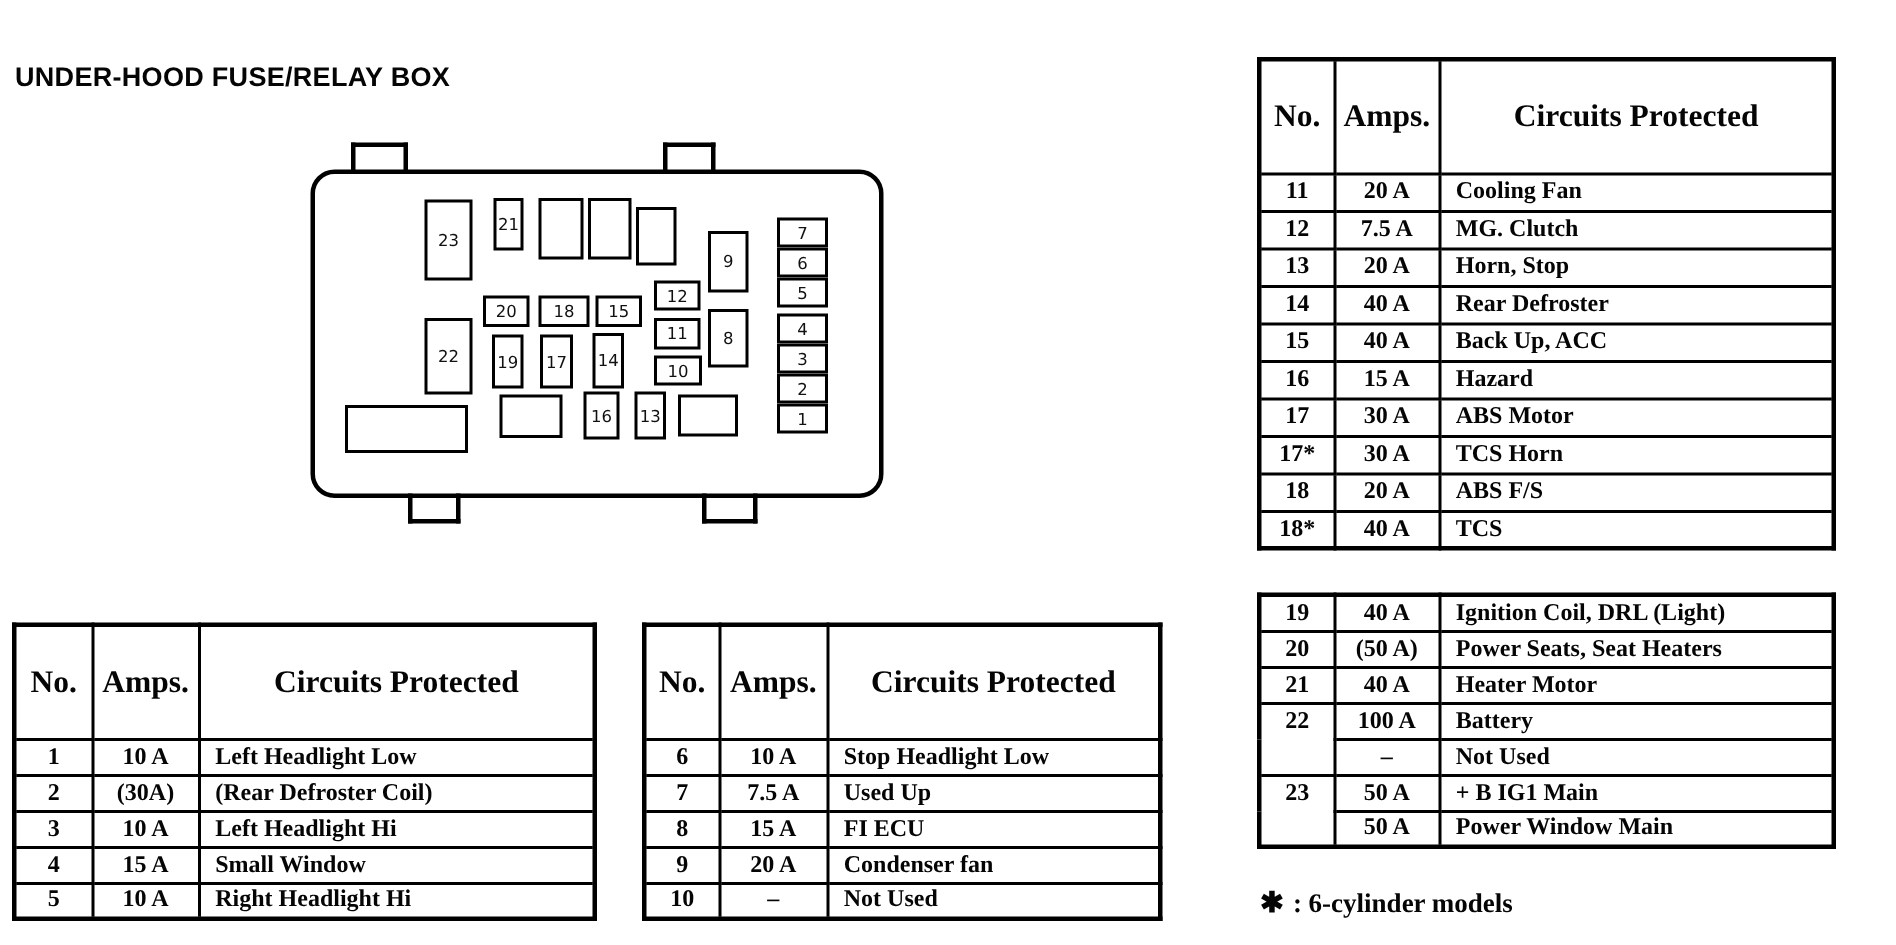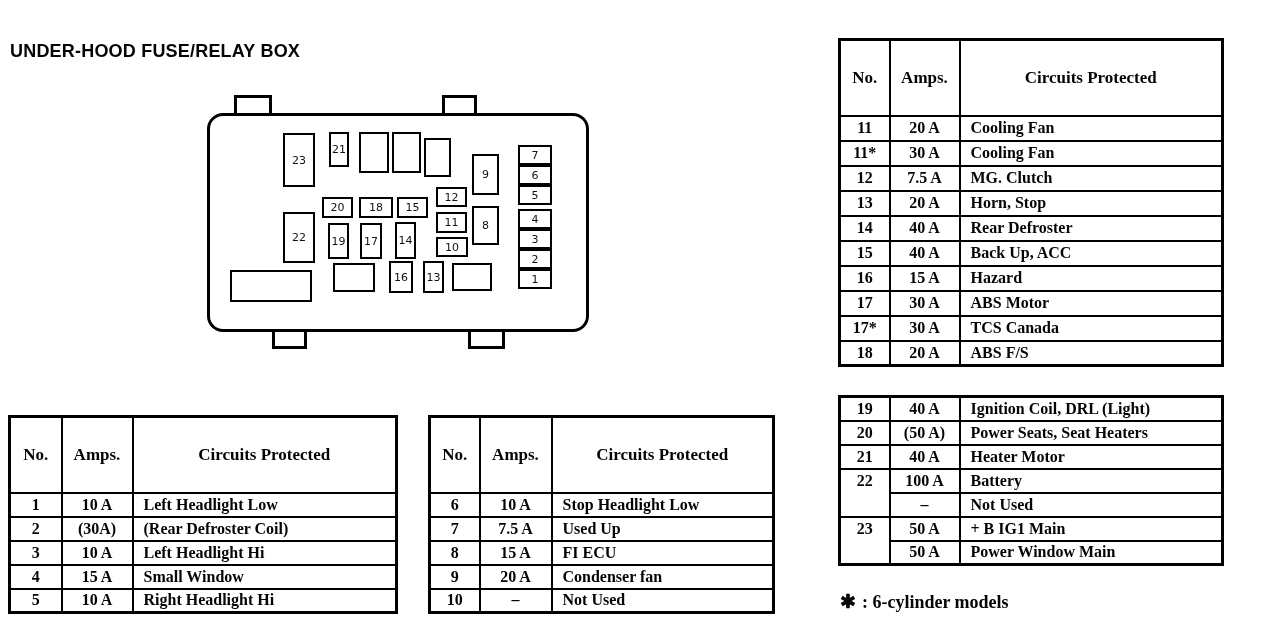--- a/index.html
+++ b/index.html
@@ -41,21 +41,21 @@
     font-family: "Liberation Serif", serif;
     table-layout: fixed;
   }
   table.fuse-table th, table.fuse-table td {
     border: 2px solid #000;
     text-align: center; vertical-align: middle;
     font-size: 16px; font-weight: 600; color: #050505;
     overflow: hidden; white-space: nowrap;
   }
   table.fuse-table { border: 3px solid #000; }
-  table.fuse-table th { font-size: 17px; font-weight: 600; height: 76px; }
+  table.fuse-table th { font-size: 21px; font-weight: 600; height: 76px; }
   table.fuse-table td { height: 24px; }
   table.fuse-table td.circuit, table.fuse-table th.circuit-h { }
   table.fuse-table td.circuit { text-align: left; padding-left: 10px; }
   table.fuse-table td[rowspan] { vertical-align: top; padding-top: 2px; }
   #table-right-1 td { height: 25px; }
   .footnote {
     position: absolute; left: 840px; top: 590px;
     font-size: 18px; font-weight: 600; color: #050505;
     font-family: "Liberation Serif", serif;
   }
@@ -205,25 +205,20 @@
       <th class="circuit-h">Circuits Protected</th>
     </tr>
   </thead>
   <tbody>
       <tr>
         <td>11</td>
         <td>20 A</td>
         <td class="circuit">Cooling Fan</td>
       </tr>
       <tr>
-        <td>11*</td>
-        <td>30 A</td>
-        <td class="circuit">Cooling Fan</td>
-      </tr>
-      <tr>
         <td>12</td>
         <td>7.5 A</td>
         <td class="circuit">MG. Clutch</td>
       </tr>
       <tr>
         <td>13</td>
         <td>20 A</td>
         <td class="circuit">Horn, Stop</td>
       </tr>
       <tr>
@@ -242,26 +237,31 @@
         <td class="circuit">Hazard</td>
       </tr>
       <tr>
         <td>17</td>
         <td>30 A</td>
         <td class="circuit">ABS Motor</td>
       </tr>
       <tr>
         <td>17*</td>
         <td>30 A</td>
-        <td class="circuit">TCS Canada</td>
+        <td class="circuit">TCS Horn</td>
       </tr>
       <tr>
         <td>18</td>
         <td>20 A</td>
         <td class="circuit">ABS F/S</td>
+      </tr>
+      <tr>
+        <td>18*</td>
+        <td>40 A</td>
+        <td class="circuit">TCS</td>
       </tr>
     </tbody>
 </table>
 
 <table class="fuse-table" id="table-right-2" style="left:838px;top:395px;width:386px;">
   <colgroup>
       <col style="width:50px">
       <col style="width:70px">
       <col>
     </colgroup>

